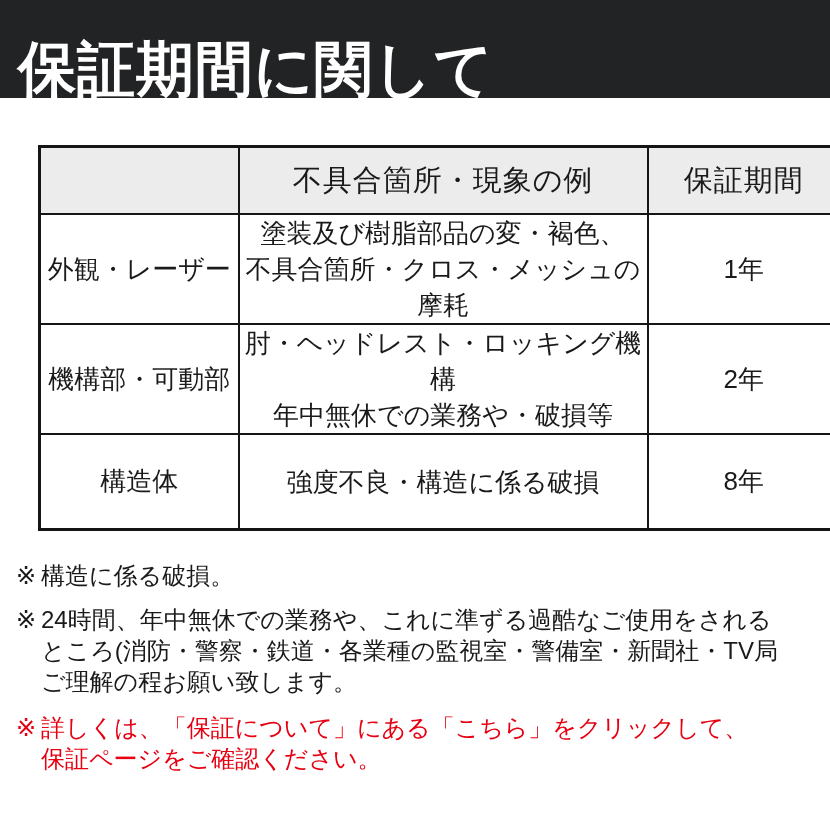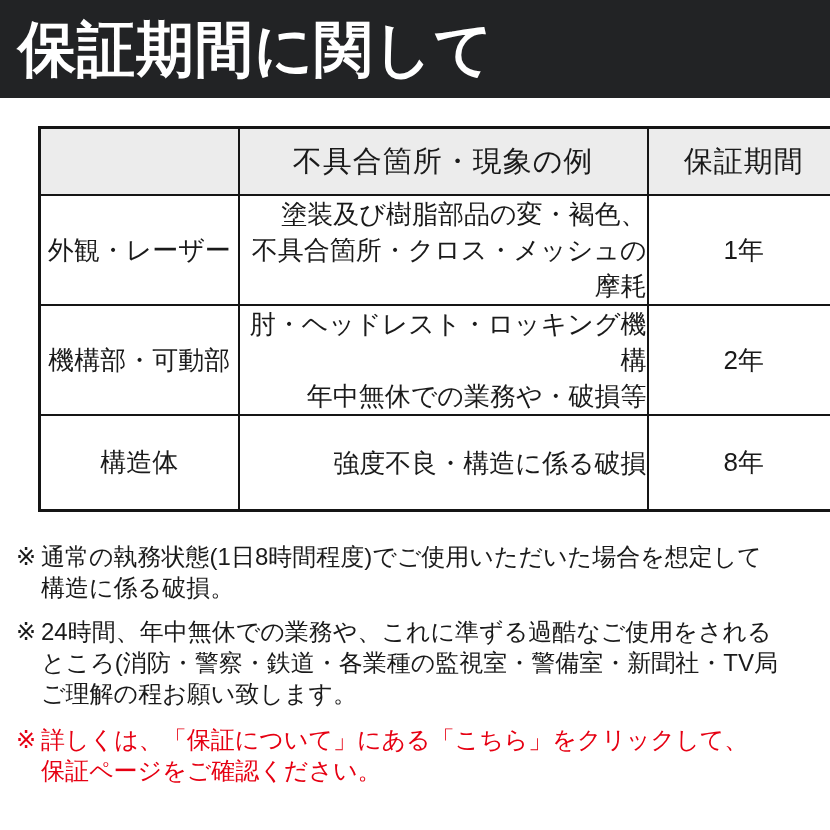--- a/index.html
+++ b/index.html
@@ -16,35 +16,35 @@
     background: #ffffff;
     overflow: hidden;
   }
 
   
   .title-bar {
     width: 830px;
     height: 98px;
     background: #222325;
     display: flex;
-    align-items: center;
+    align-items: flex-end;
   }
   .title-bar h1 {
     margin: 0 0 0 18px;
     font-size: 58px;
     line-height: 1;
     font-weight: 900;
     color: #ffffff;
     letter-spacing: 1px;
     transform: scaleY(1.04);
   }
 
   
   .table-wrap {
-    margin: 28px 0 0 14px;
+    margin: 47px 0 0 14px;
     padding-left: 24px;
   }
   table.warranty {
     border-collapse: collapse;
     width: 801px;
     table-layout: fixed;
     border: 3px solid #151515;
   }
   table.warranty th,
   table.warranty td {
@@ -70,21 +70,20 @@
     font-size: 26px;
     font-weight: 500;
   }
   td.examples {
     text-align: left;
     padding-left: 13px;
   }
   td.examples .cell-line {
     display: block;
     line-height: 36px;
-    text-align: right;
   }
   td.examples-center {
     text-align: center;
   }
   td.period {
     font-size: 28px;
   }
 
   
   .notes {
@@ -159,21 +158,20 @@
           <td class="period">8年</td>
         </tr>
       </tbody>
     </table>
   </div>
 
   <div class="notes">
 
     <div class="note">
       <span class="marker">※</span>
-      <span class="line">通常の執務状態(1日8時間程度)でご使用いただいた場合を想定して</span>
       <span class="line">構造に係る破損。</span>
     </div>
 
     <div class="note">
       <span class="marker">※</span>
       <span class="line">24時間、年中無休での業務や、これに準ずる過酷なご使用をされる</span>
       <span class="line">ところ(消防・警察・鉄道・各業種の監視室・警備室・新聞社・TV局</span>
       <span class="line">ご理解の程お願い致します。</span>
     </div>
 

